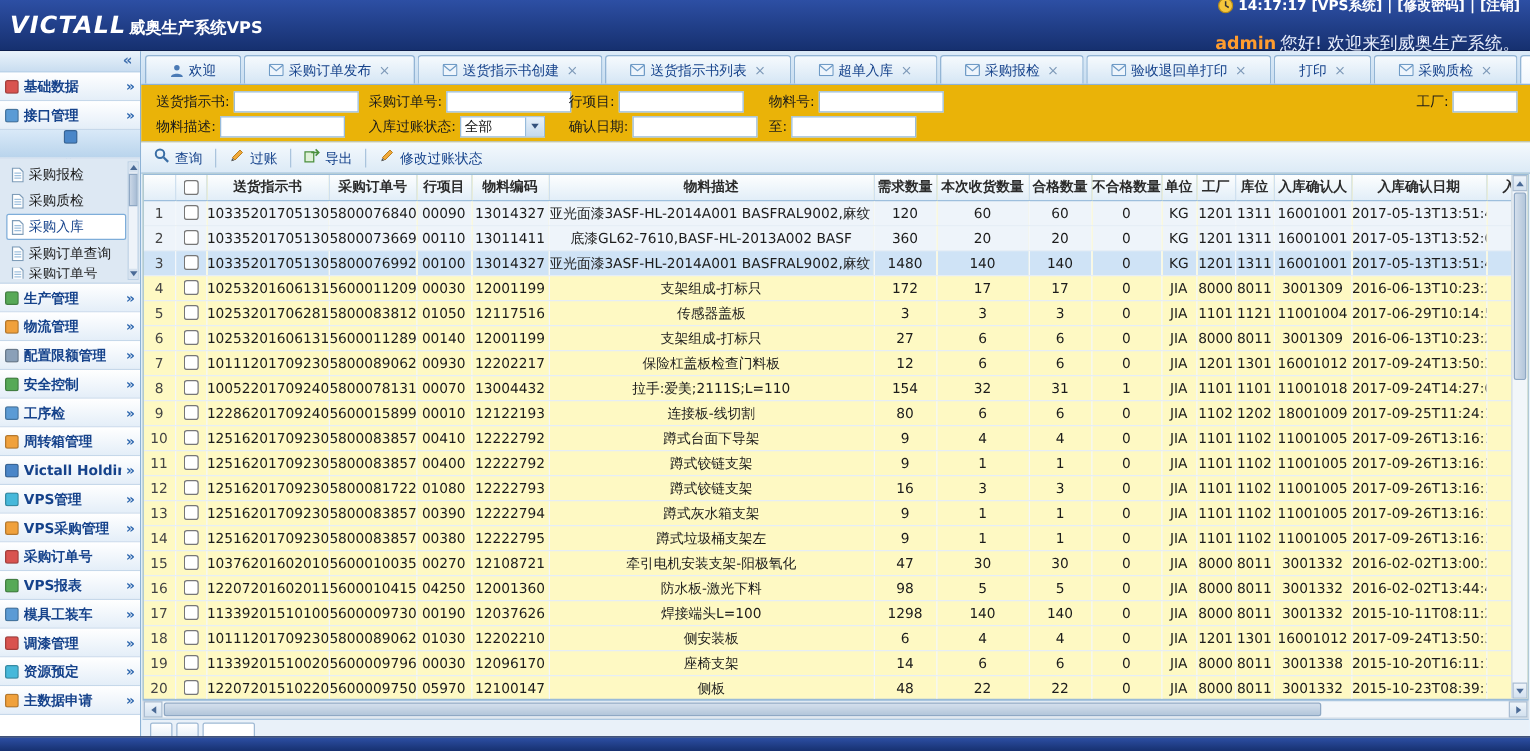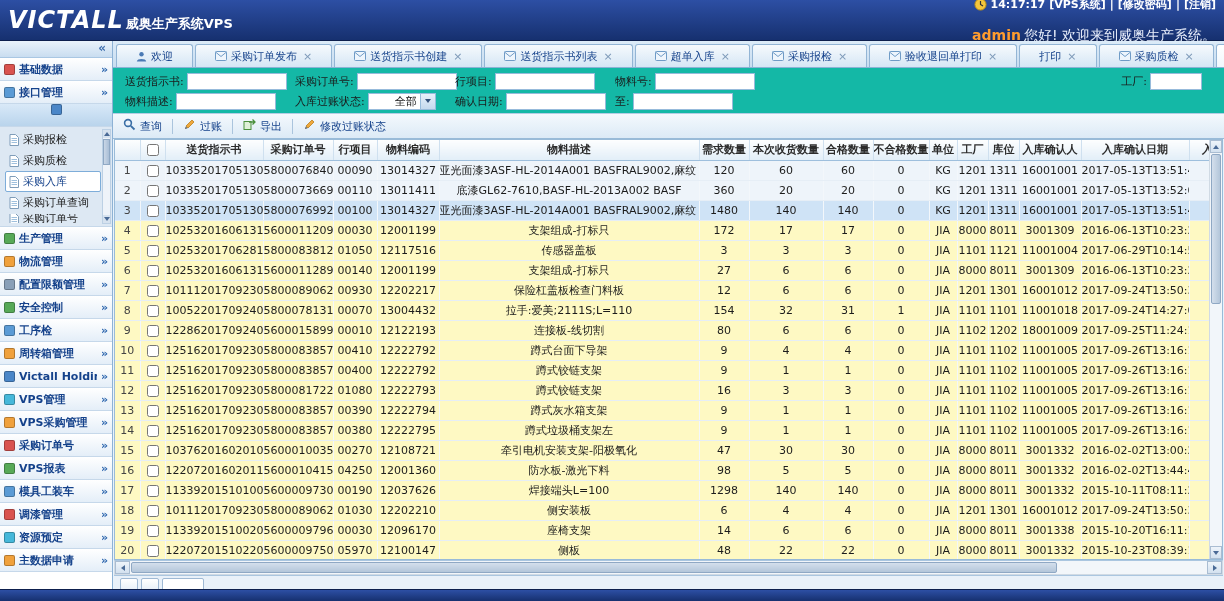--- a/index.html
+++ b/index.html
@@ -5,21 +5,21 @@
   * { margin:0; padding:0; box-sizing:border-box; }
   html,body { width:1224px; height:601px; overflow:hidden;
     font-family:"DejaVu Sans","Liberation Sans",sans-serif; background:#fff; }
   .app { width:1224px; height:601px; display:flex; flex-direction:column; background:#d7e8f6; }
 
   
   .hdr { height:41px; flex:0 0 41px; background:linear-gradient(#2d4fa4,#16306f);
     display:flex; justify-content:space-between; align-items:center; color:#fff;
     border-bottom:1px solid #0d1f4d; padding:0 8px; }
   .logo { display:flex; align-items:baseline; gap:2px; }
-  .logo-en { font-size:24px; font-weight:bold; font-style:italic; letter-spacing:1px; }
+  .logo-en { font-size:19px; font-weight:bold; font-style:italic; letter-spacing:1px; }
   .logo-cn { font-size:13px; font-weight:bold; }
   .hdr-right { text-align:left; font-size:11px; line-height:15px; }
   .hdr-line1 { display:flex; align-items:center; justify-content:flex-end; gap:4px; font-weight:bold; }
   .hdr-line1 a { color:#fff; text-decoration:none; cursor:pointer; }
   .hdr-line2 { font-size:14px; color:#e8eefb;margin-top:16px; }
   .uname { color:#ff9c2e; font-weight:bold; margin-right:3px; }
 
   
   .main { flex:1; display:flex; min-height:0; }
 
@@ -63,31 +63,31 @@
   .tabbar { height:27px; flex:0 0 27px; background:linear-gradient(#dcebf8,#c8ddf0);
     border-bottom:1px solid #8db2d5; display:flex; align-items:flex-end; padding:3px 0 0 3px; gap:2px; overflow:hidden; }
   .tab { height:23px; display:flex; align-items:center; gap:4px; padding:0 19px;
     background:linear-gradient(#f6fafd,#d5e6f5); border:1px solid #93b5d5; border-bottom:none;
     border-radius:3px 3px 0 0; font-size:11px; color:#15428b; cursor:pointer; white-space:nowrap; }
   .tab.active { background:linear-gradient(#ffffff,#f0f7fd); font-weight:bold; }
   .ticon { display:inline-flex; }
   .x { color:#7d99b8; font-size:11px; margin-left:2px; cursor:pointer; }
 
   
-  .filters { height:46px; flex:0 0 46px; background:#14b8a6; border-bottom:1px solid #b5cde4;
-    padding:3px 18px 2px 12px; }
+  .filters { height:46px; flex:0 0 46px; background:#eab308; border-bottom:1px solid #b5cde4;
+    padding:3px 6px 2px 12px; }
   .frow { display:flex; align-items:center; height:20px; }
   .ffield { width:160px; display:inline-flex; align-items:center; gap:3px; white-space:nowrap; }
   .frow .ffield:first-child { width:170px; }
   .fright { margin-left:auto; width:auto; padding-right:4px; }
   .flabel { font-size:11px; color:#1a1a1a; }
   .finput { height:17px; width:100px; border:1px solid #97bbdb; background:#fff; font-size:11px; padding:0 2px; }
   .finput.fshort { width:52px; }
   .fselect { height:17px; width:68px; border:1px solid #97bbdb; background:#fff; display:inline-flex;
-    align-items:center; cursor:pointer;text-align:right; }
+    align-items:center; cursor:pointer; }
   .fselval { flex:1; font-size:11px; padding:0 3px; color:#111; }
   .ftrig { width:15px; height:15px; background:linear-gradient(#e6f0fa,#c5daee); border-left:1px solid #97bbdb;
     display:flex; align-items:center; justify-content:center; }
   .ftrig::after { content:""; border-left:3px solid transparent; border-right:3px solid transparent;
     border-top:4px solid #33517c; }
 
   
   .toolbar { height:25px; flex:0 0 25px; background:linear-gradient(#f4f9fd,#dceaf6);
     border-bottom:1px solid #99bbd8; display:flex; align-items:center; padding:0 6px; gap:6px; }
   .tbtn { display:inline-flex; align-items:center; gap:4px; font-size:11px; color:#15428b;

